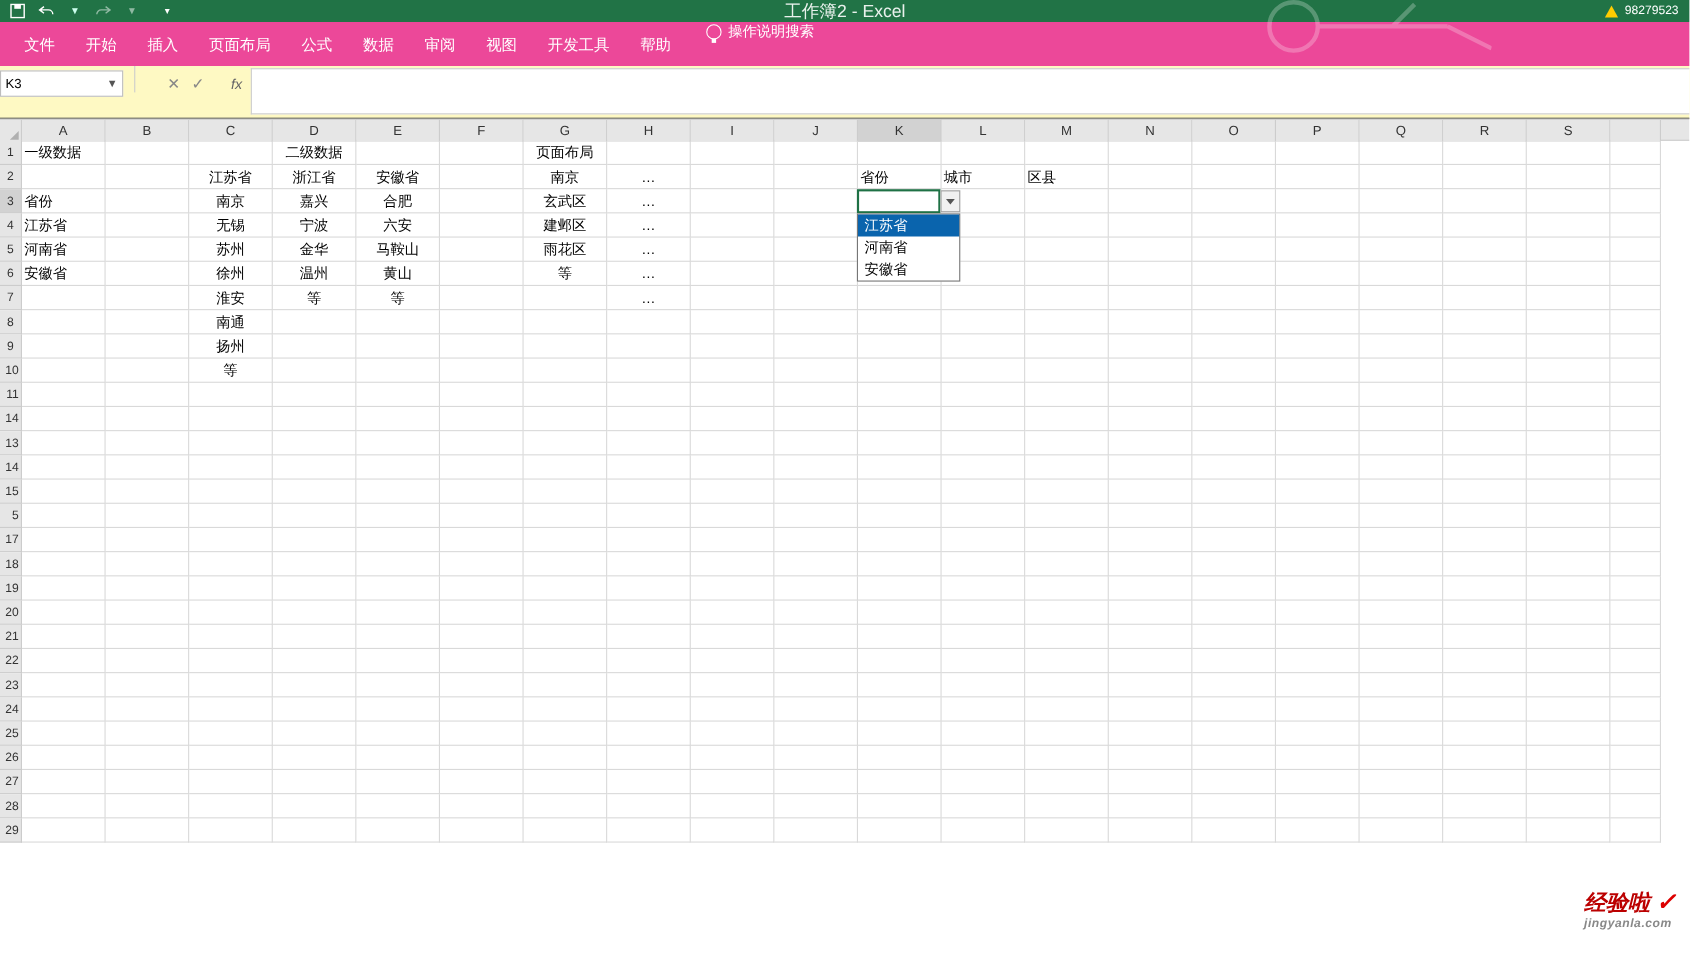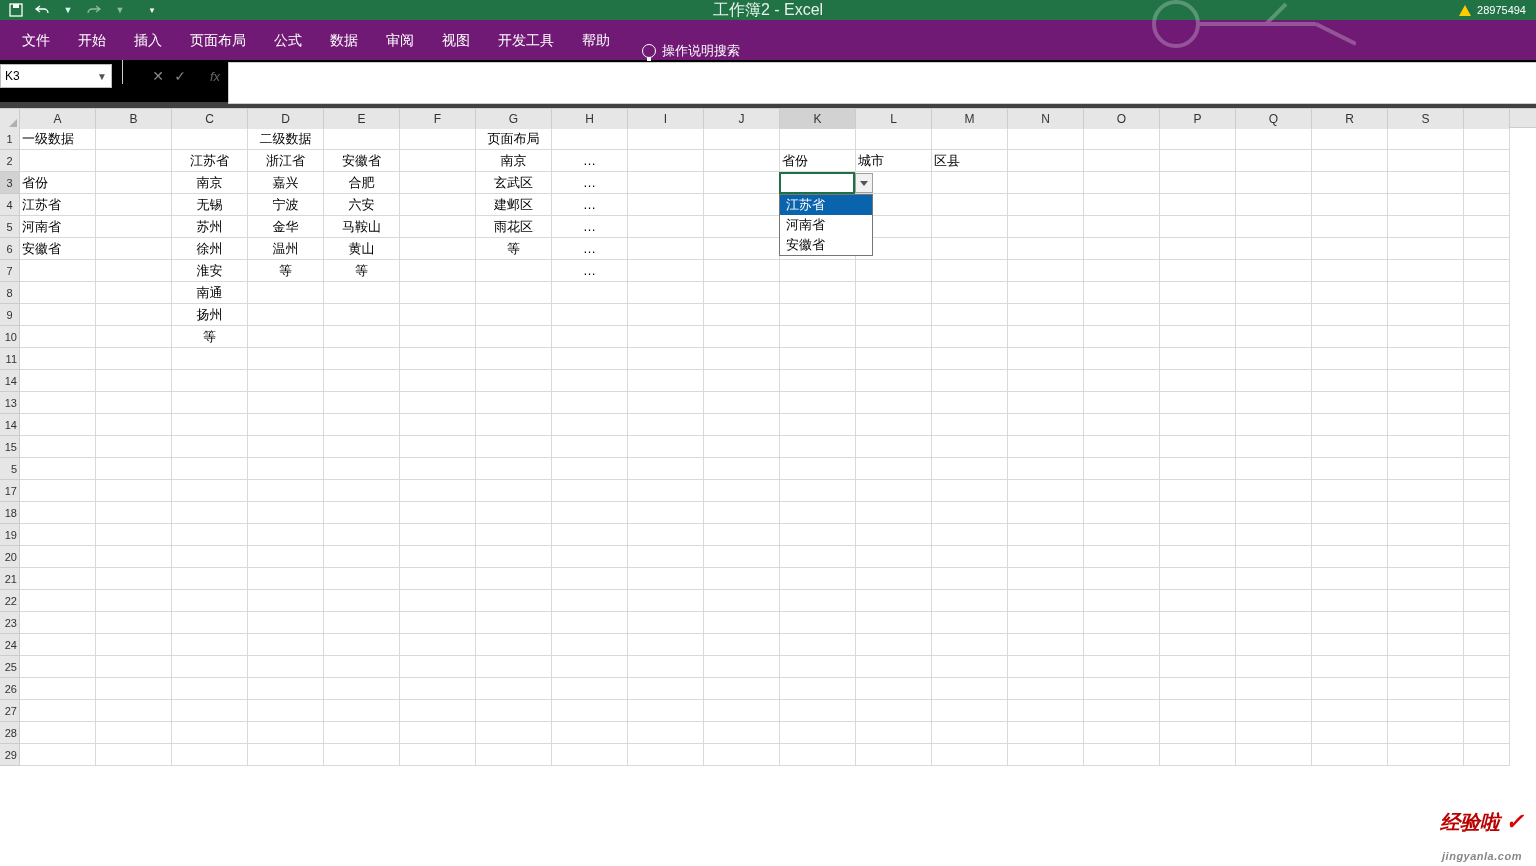--- a/index.html
+++ b/index.html
@@ -5,27 +5,27 @@
   * { margin:0; padding:0; box-sizing:border-box; font-family:"Microsoft YaHei","Segoe UI",sans-serif; }
   html,body{width:1536px;height:866px;overflow:hidden;background:#fff;}
   
   .titlebar{height:20px;background:#217346;color:#fff;font-size:12px;display:flex;align-items:center;position:relative;}
   .qat{display:flex;align-items:center;gap:10px;padding-left:8px;}
   .qat .ico{width:16px;height:16px;display:flex;align-items:center;justify-content:center;font-size:12px;}
   .title-center{position:absolute;left:50%;transform:translateX(-50%);font-size:16px;opacity:.9;}
   .title-right{position:absolute;right:10px;display:flex;align-items:center;gap:6px;font-size:11px;}
   .warn-tri{width:0;height:0;border-left:6px solid transparent;border-right:6px solid transparent;border-bottom:11px solid #ffcc00;}
   
-  .ribbon{height:40px;background:#701a75;display:flex;align-items:flex-end;padding-left:8px;color:#fff;font-size:14px;}
+  .ribbon{height:40px;background:#ec4899;display:flex;align-items:flex-start;padding-left:8px;color:#fff;font-size:14px;}
   .ribbon .tab{padding:0 14px;height:40px;line-height:40px;cursor:pointer;}
   .ribbon .bulb{margin-left:18px;display:flex;align-items:center;gap:6px;font-size:13px;}
   .bulb-ico{width:14px;height:14px;border:1.5px solid #fff;border-radius:50%;position:relative;}
   .bulb-ico::after{content:"";position:absolute;left:50%;bottom:-4px;transform:translateX(-50%);width:4px;height:4px;background:#fff;}
   
-  .fxstrip{height:48px;background:#000000;border-bottom:6px solid #404040;display:flex;align-items:flex-start;}
+  .fxstrip{height:48px;background:#fef9c3;border-bottom:1px solid #404040;display:flex;align-items:flex-start;}
   .namebox{width:112px;height:24px;margin:4px 0 0 0;background:#fff;border:1px solid #bdbdbd;font-size:12px;padding:2px 4px;display:flex;align-items:center;justify-content:space-between;}
   .namebox .dd{font-size:10px;color:#555;}
   .btnstrip{display:flex;align-items:center;height:24px;margin-top:4px;margin-left:14px;gap:0;}
   .vline{width:1px;height:24px;background:#ccc;margin:0 10px;}
   .fxbtn{width:22px;text-align:center;color:#777;font-size:14px;}
   .fxbtn.cancel{color:#888;}
   .fxbtn.ok{color:#888;}
   .fxlabel{font-style:italic;color:#666;font-size:13px;margin-left:19px;}
   .fxinput{flex:1;height:42px;background:#fff;border:1px solid #ccc;border-right:none;margin-left:8px;margin-top:2px;}
   
@@ -53,24 +53,24 @@
   
   .activecell{position:absolute;border:2px solid #1e7145;background:#fff;pointer-events:none;}
   
   .ddbtn{position:absolute;width:18px;height:20px;background:#f1f1f1;border:1px solid #a0a0a0;display:flex;align-items:center;justify-content:center;}
   .ddbtn::after{content:"";width:0;height:0;border-left:4px solid transparent;border-right:4px solid transparent;border-top:5px solid #555;}
   
   .ddlist{position:absolute;background:#fff;border:1px solid #767676;font-size:13px;}
   .ddlist .item{padding:1px 6px;line-height:18px;cursor:pointer;}
   .ddlist .item.sel{background:#0a64ad;color:#fff;}
   
-  .wm{position:absolute;right:12px;bottom:4px;text-align:center;font-weight:bold;}
+  .wm{position:absolute;right:12px;bottom:20px;text-align:left;font-weight:bold;}
   .wm .line1{color:#b00;font-size:20px;font-style:italic;}
   .wm .line1 .chk{color:#d00;font-size:22px;}
-  .wm .line2{color:#888;font-size:11px;font-style:italic;letter-spacing:.5px;margin-top:14px;}
+  .wm .line2{color:#888;font-size:11px;font-style:italic;letter-spacing:.5px;}
   
   .deco{position:absolute;right:180px;top:-6px;opacity:.25;}
 </style>
 </head>
 <body>
 
 <div class="titlebar">
   <div class="qat">
     <span class="ico">
         <svg width="14" height="14" viewBox="0 0 14 14">
@@ -92,21 +92,21 @@
     <span class="ico" style="font-size:9px;opacity:.5">▼</span>
     <span class="ico" style="font-size:9px;margin-left:6px">▾</span>
   </div>
   <div class="title-center">工作簿2 - Excel</div>
   <svg class="deco" width="240" height="60">
       <circle cx="60" cy="30" r="22" fill="none" stroke="#fff" stroke-width="4"></circle>
       <path d="M82 30 H150 M150 30 L170 10 M150 30 L200 30 M200 30 L240 50" stroke="#fff" stroke-width="4" fill="none"></path>
     </svg>
   <div class="title-right">
     <span class="warn-tri"></span>
-    <span>28975494</span>
+    <span>98279523</span>
   </div>
 </div>
 
 <div class="ribbon">
   <div class="tab">文件</div>
   <div class="tab">开始</div>
   <div class="tab">插入</div>
   <div class="tab">页面布局</div>
   <div class="tab">公式</div>
   <div class="tab">数据</div>

